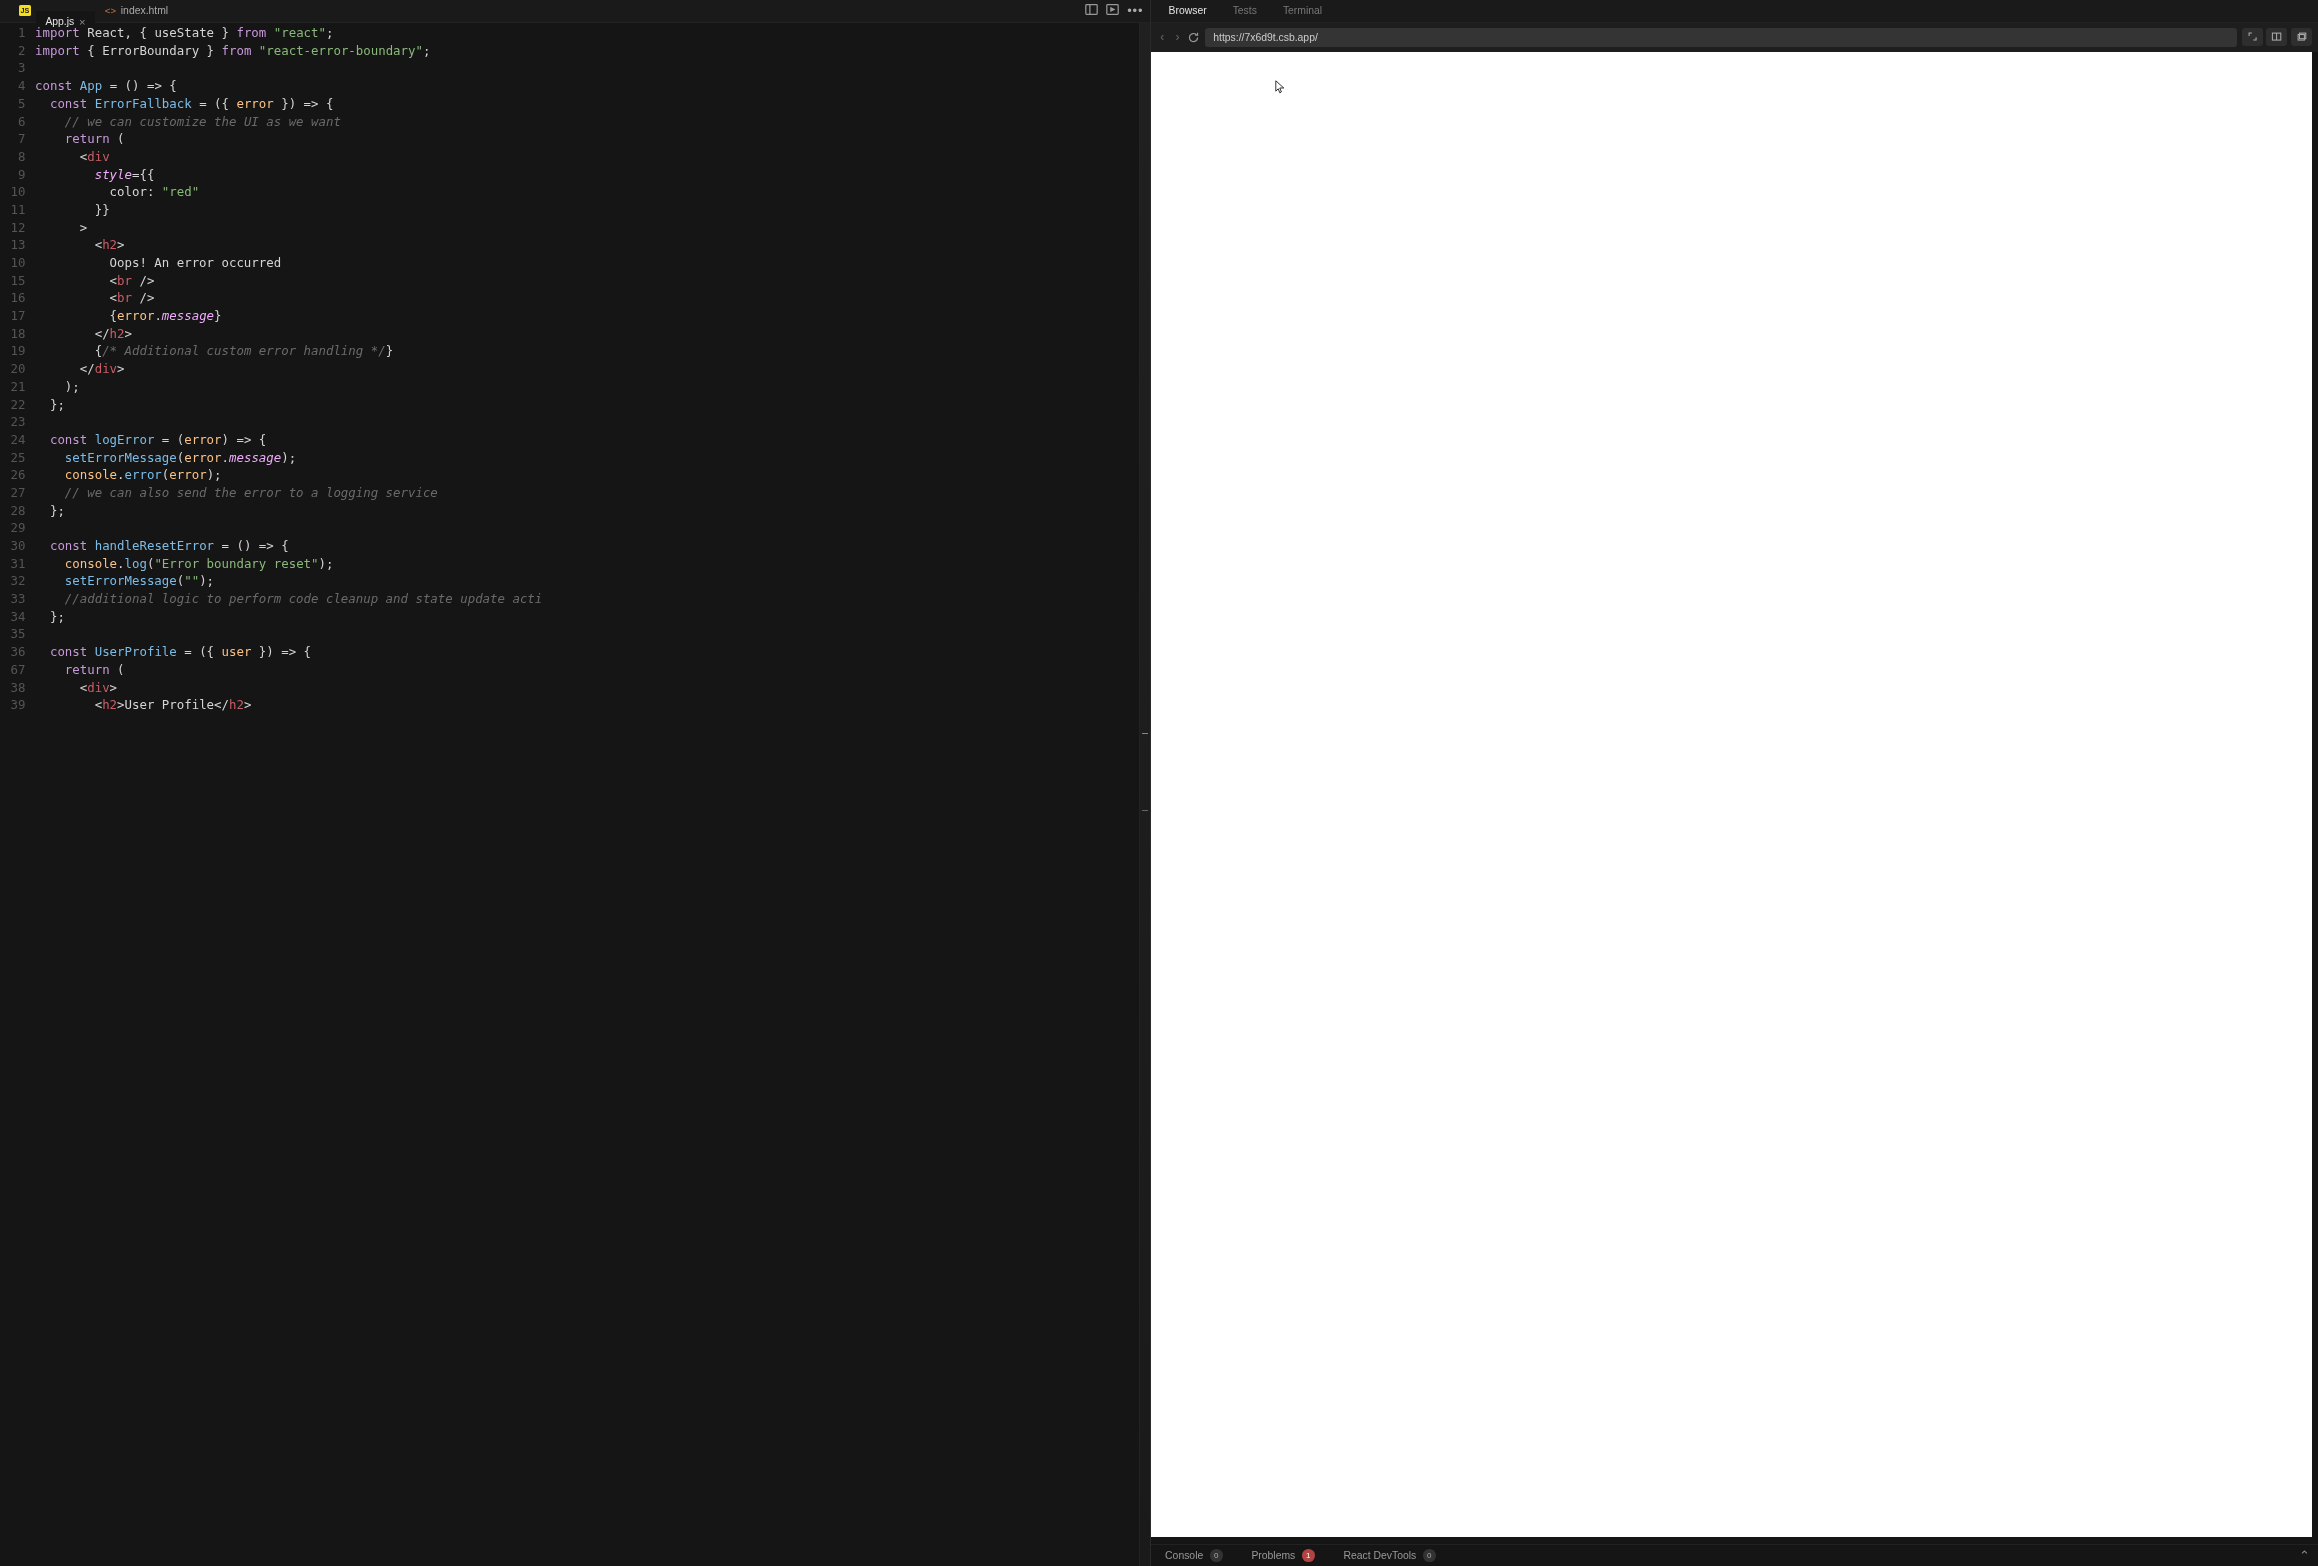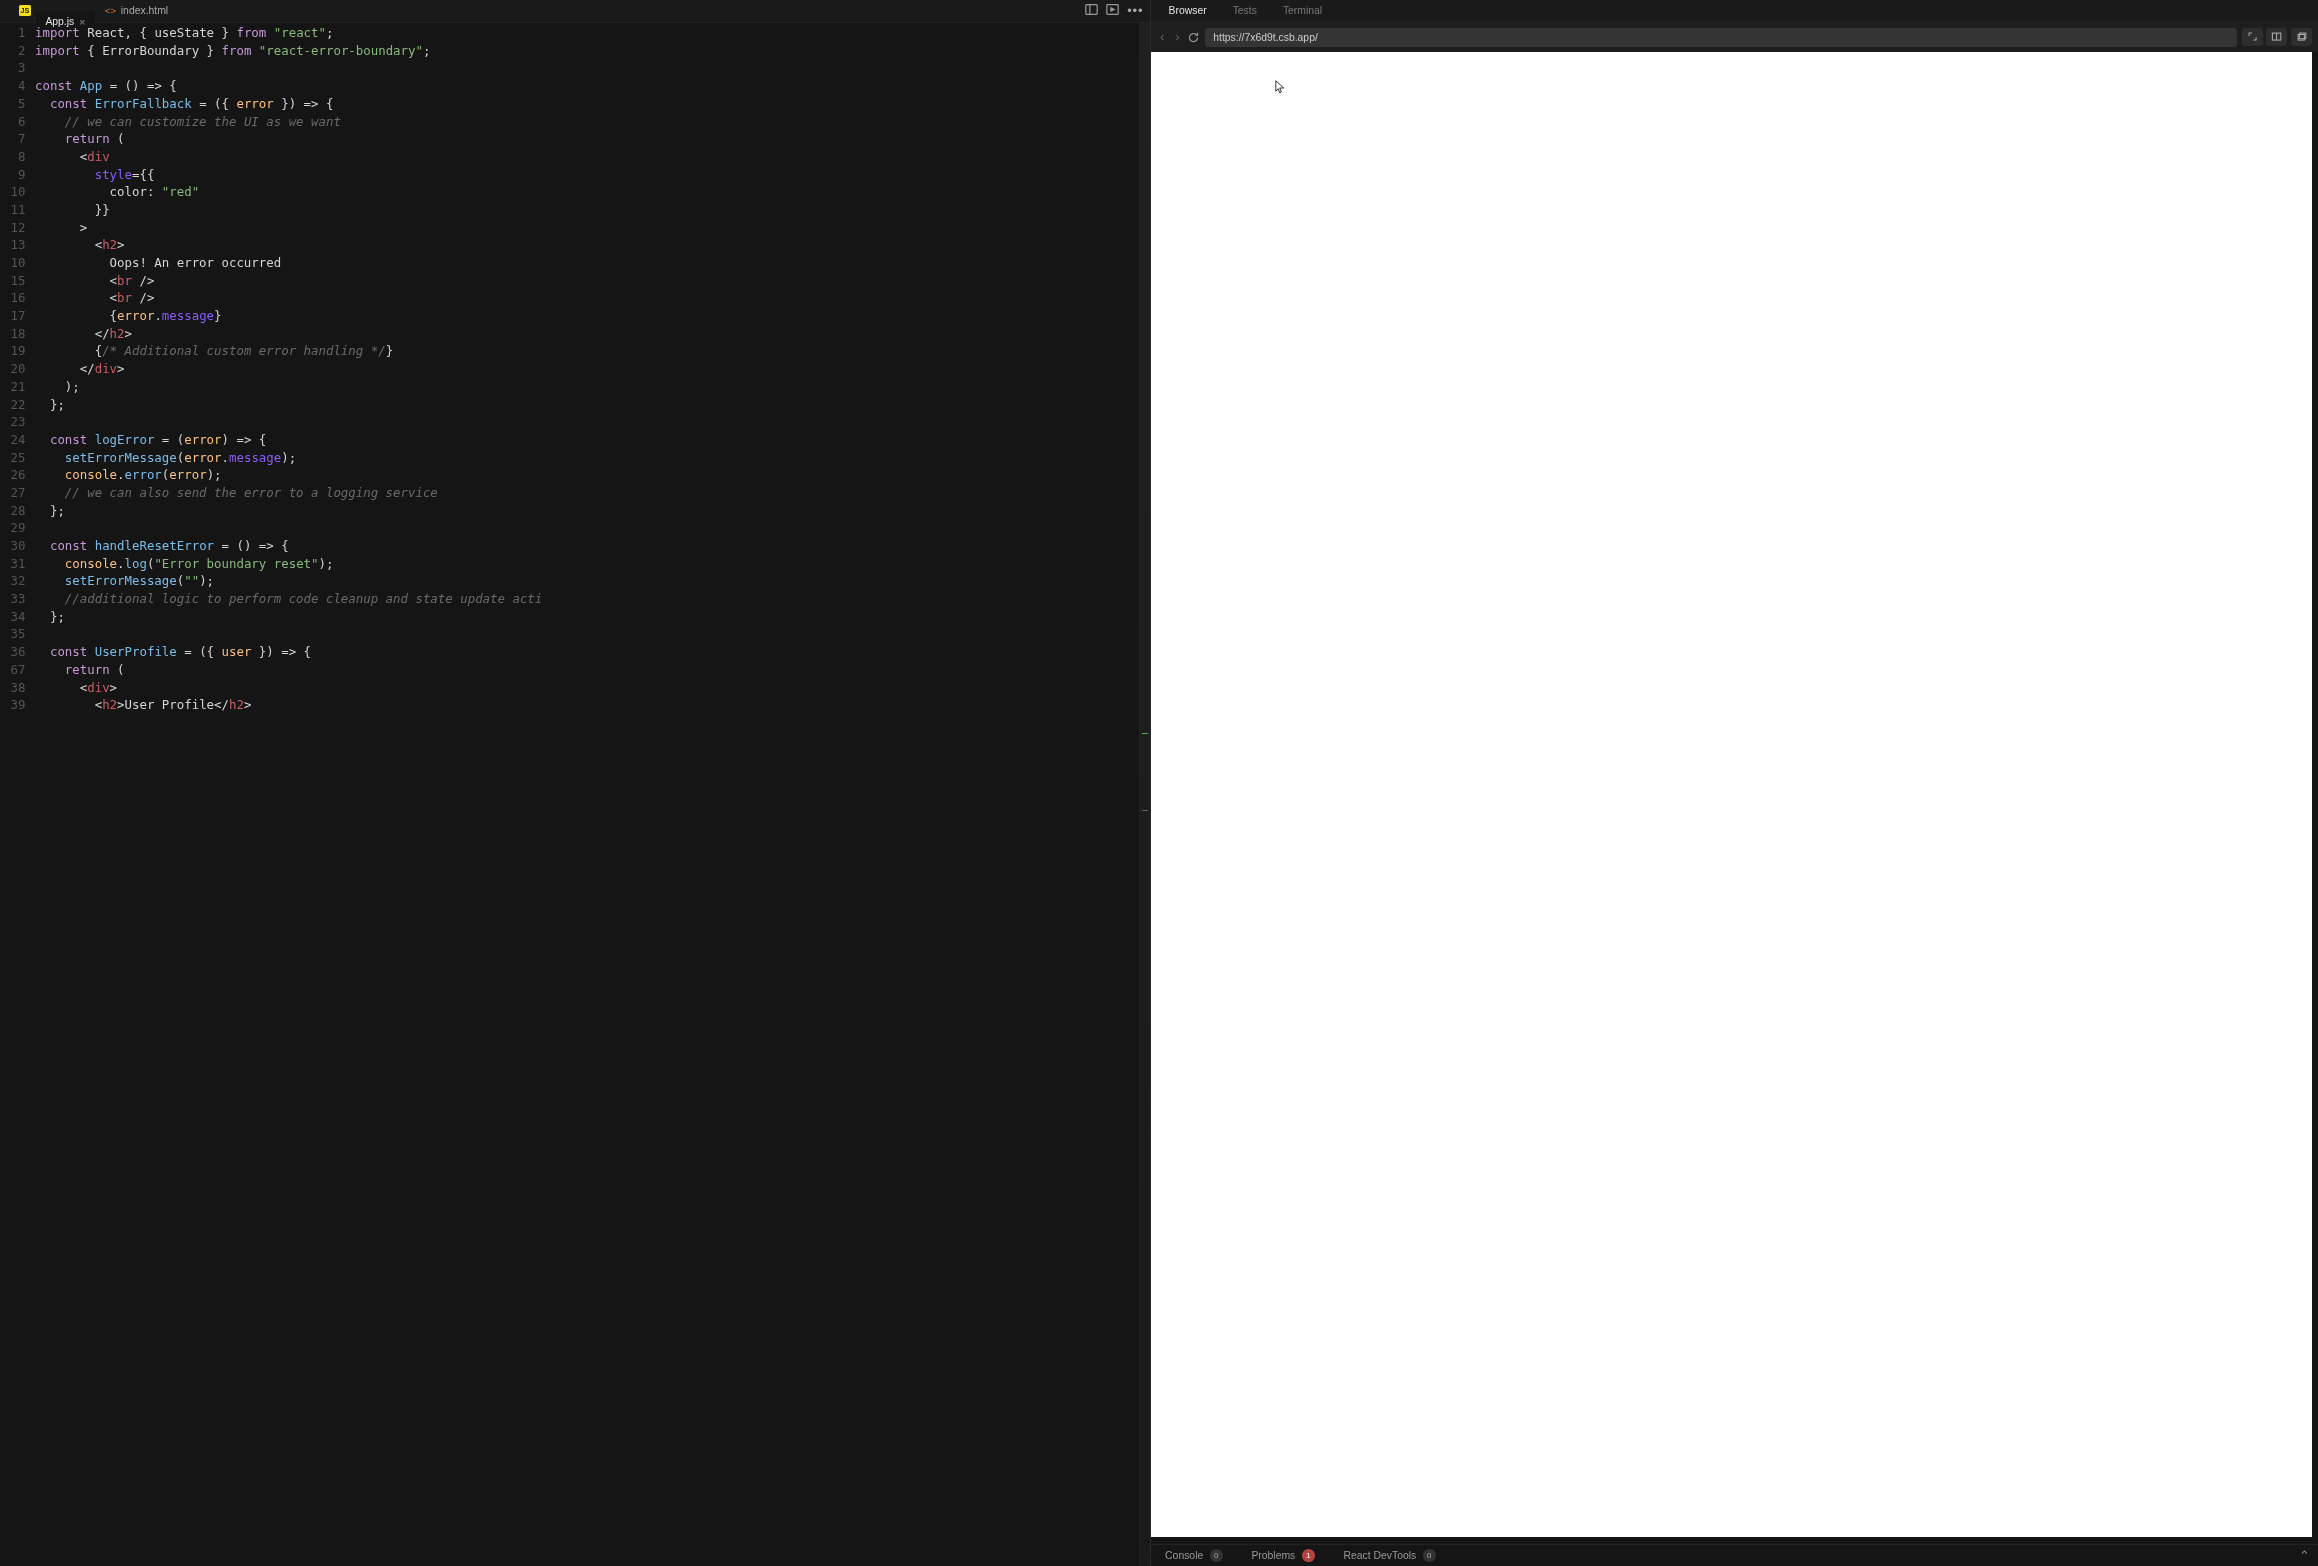--- a/index.html
+++ b/index.html
@@ -28,21 +28,21 @@
   .minimap { position:absolute; right:0; top:0; width:11.2px; height:100%; background:linear-gradient(#202020,#1a1a1a); border-left:0.8px solid #222;}
   .minimap .mark { position:absolute; left:2.4px; width:6.4px; height:1.6px;}
   
   .kw { color: #c698d8; }
   .fn { color: #7bbde8; }
   .id { color: #fac284; }
   .str { color: #89b97a; }
   .cm { color: #6a6a6a; font-style: italic; margin-top: 8px; }
   .pn { color: #d4d4d4; }
   .op { color: #d4d4d4; }
-  .at { color: #8b5cf6; }
+  .at { color: #f0abfc; font-style: italic; }
   .tg { color: #c85e67; }
   
   .panel-tabs { display: flex; height: 22.5px; align-items: center; background: #1a1a1a; border-bottom: 0.8px solid #222; padding: 0 4.8px; }
   .ptab { padding: 0 13px; font-size: 10.4px; color: #777; height: 100%; display:flex; align-items:center; cursor:pointer;}
   .ptab.active { color: #e4e4e4; }
   .toolbar { display: flex; align-items: center; height: 29px; padding: 0 6.4px; gap: 4.8px; background:#1e1e1e; }
   .toolbar .nav { color: #666; padding: 0 3.2px; font-size:12px; cursor:pointer;}
   .url { flex: 1; background: #343434; border-radius: 3.2px; height: 19px; font-size: 10.4px; color: #ccc; padding: 0 8px; display:flex; align-items:center; }
   .toolbar .right-icons { display:flex; gap:3.2px;}
   .toolbar .sq { width:21px; height:17.7px; background:#2e2e2e; border-radius:3.2px; display:flex; align-items:center; justify-content:center; color:#aaa; cursor:pointer;}

